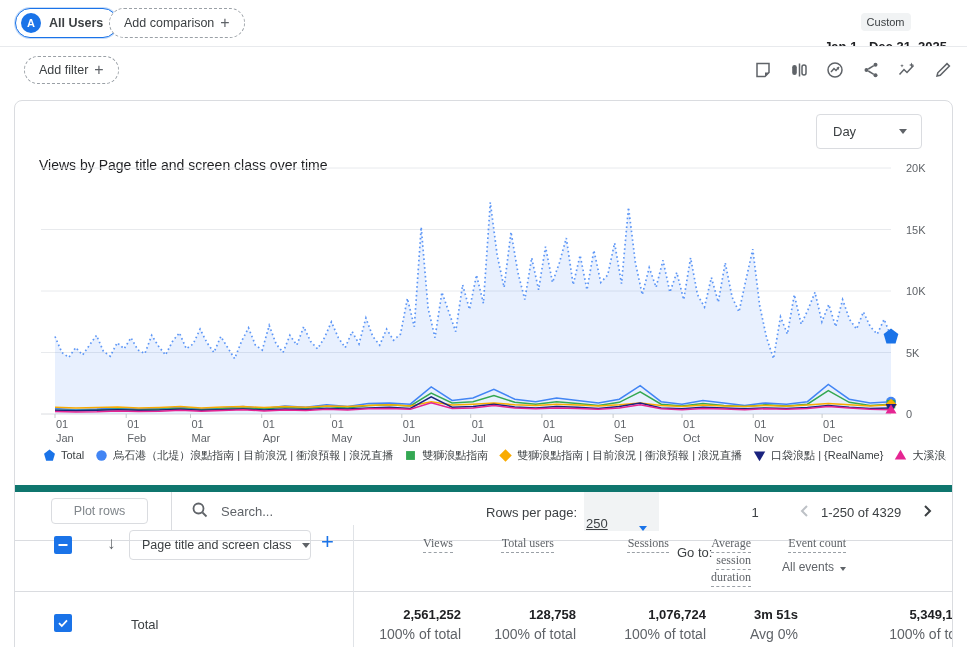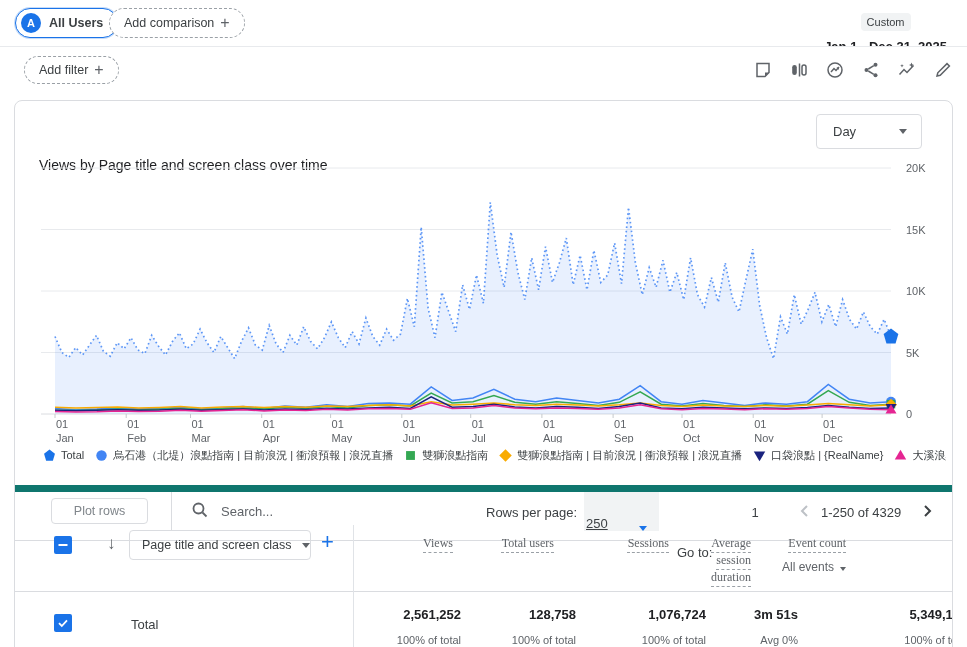--- a/index.html
+++ b/index.html
@@ -85,21 +85,21 @@
     text-decoration-thickness:1px; text-underline-offset:5px; cursor:pointer;font-family:Liberation Serif, serif; }
   .col-h.wrap3 { width:62px; }
   .h-sub { margin-top:7px; font-size:12px; color:#5f6368; white-space:nowrap; cursor:pointer; }
   .h-sub .caret { border-top-width:4px; border-left-width:3.5px; border-right-width:3.5px; margin-left:6px; }
 
   #trow { position:absolute; left:0; top:491px; width:939px; height:69px; }
   #row-checkbox { position:absolute; left:39px; top:22px; }
   #total-label { position:absolute; left:116px; top:25px; font-size:13px; color:#3c4043; }
   .mcell { position:absolute; top:15px; text-align:right; white-space:nowrap; }
   .mcell .v { font-size:13px; font-weight:bold; color:#202124; }
-  .mcell .s { margin-top:12px; font-size:11px; color:#5f6368; }
+  .mcell .s { margin-top:4px; font-size:14px; color:#5f6368; }
 </style>
 </head>
 <body>
 
 <div id="page">
 
   <div id="topbar">
     <div id="allusers-chip" class="chip">
       <span class="avatar">A</span>
       <span>All Users</span>

